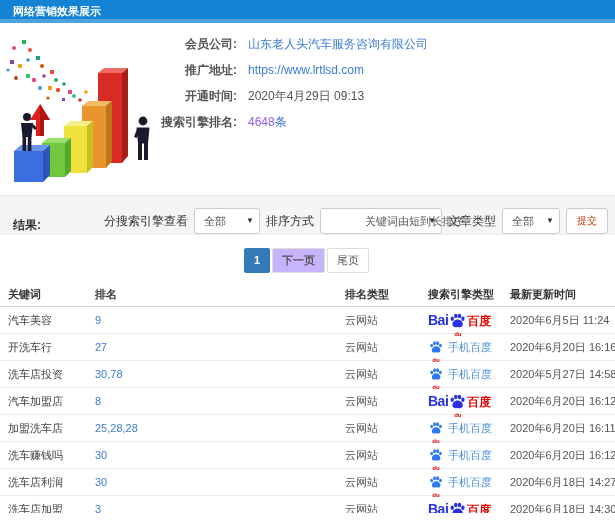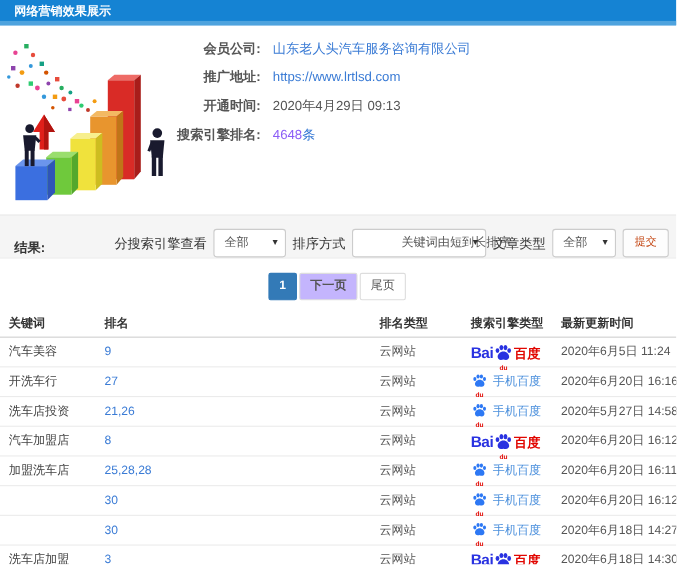--- a/index.html
+++ b/index.html
@@ -231,21 +231,21 @@
                 <ellipse cx="4.6" cy="9.5" rx="2.4" ry="3.1" fill="#2d78f4"></ellipse>
                 <ellipse cx="9.6" cy="5.6" rx="2.5" ry="3.3" fill="#2d78f4"></ellipse>
                 <ellipse cx="14.8" cy="5.6" rx="2.5" ry="3.3" fill="#2d78f4"></ellipse>
                 <ellipse cx="19.6" cy="9.5" rx="2.4" ry="3.1" fill="#2d78f4"></ellipse>
                 <path d="M12.2 10.5c-4.2 0-7.4 3.4-7.4 6.9 0 2.5 1.9 4.1 4.2 4.1 1.2 0 2.1-.5 3.2-.5s2 .5 3.2.5c2.3 0 4.2-1.6 4.2-4.1 0-3.5-3.2-6.9-7.4-6.9z" fill="#2d78f4"></path>
               </svg><i>du</i></span><span class="mb-label">手机百度</span></span>
           <span class="cell c5 time">2020年6月20日 16:16</span>
         </div>
         <div class="trow">
           <span class="cell c1 kw">洗车店投资</span>
-          <span class="cell c2 rank">21,26</span>
+          <span class="cell c2 rank">30,78</span>
           <span class="cell c3">云网站</span>
           <span class="cell c4"><span class="pawwrap"><svg width="14" height="14" viewBox="0 0 24 24" style="vertical-align:-3px">
                 <ellipse cx="4.6" cy="9.5" rx="2.4" ry="3.1" fill="#2d78f4"></ellipse>
                 <ellipse cx="9.6" cy="5.6" rx="2.5" ry="3.3" fill="#2d78f4"></ellipse>
                 <ellipse cx="14.8" cy="5.6" rx="2.5" ry="3.3" fill="#2d78f4"></ellipse>
                 <ellipse cx="19.6" cy="9.5" rx="2.4" ry="3.1" fill="#2d78f4"></ellipse>
                 <path d="M12.2 10.5c-4.2 0-7.4 3.4-7.4 6.9 0 2.5 1.9 4.1 4.2 4.1 1.2 0 2.1-.5 3.2-.5s2 .5 3.2.5c2.3 0 4.2-1.6 4.2-4.1 0-3.5-3.2-6.9-7.4-6.9z" fill="#2d78f4"></path>
               </svg><i>du</i></span><span class="mb-label">手机百度</span></span>
           <span class="cell c5 time">2020年5月27日 14:58</span>
         </div>
@@ -269,32 +269,34 @@
           <span class="cell c4"><span class="pawwrap"><svg width="14" height="14" viewBox="0 0 24 24" style="vertical-align:-3px">
                 <ellipse cx="4.6" cy="9.5" rx="2.4" ry="3.1" fill="#2d78f4"></ellipse>
                 <ellipse cx="9.6" cy="5.6" rx="2.5" ry="3.3" fill="#2d78f4"></ellipse>
                 <ellipse cx="14.8" cy="5.6" rx="2.5" ry="3.3" fill="#2d78f4"></ellipse>
                 <ellipse cx="19.6" cy="9.5" rx="2.4" ry="3.1" fill="#2d78f4"></ellipse>
                 <path d="M12.2 10.5c-4.2 0-7.4 3.4-7.4 6.9 0 2.5 1.9 4.1 4.2 4.1 1.2 0 2.1-.5 3.2-.5s2 .5 3.2.5c2.3 0 4.2-1.6 4.2-4.1 0-3.5-3.2-6.9-7.4-6.9z" fill="#2d78f4"></path>
               </svg><i>du</i></span><span class="mb-label">手机百度</span></span>
           <span class="cell c5 time">2020年6月20日 16:11</span>
         </div>
         <div class="trow">
+          <span class="cell c1 kw">洗车赚钱吗</span>
           <span class="cell c2 rank">30</span>
           <span class="cell c3">云网站</span>
           <span class="cell c4"><span class="pawwrap"><svg width="14" height="14" viewBox="0 0 24 24" style="vertical-align:-3px">
                 <ellipse cx="4.6" cy="9.5" rx="2.4" ry="3.1" fill="#2d78f4"></ellipse>
                 <ellipse cx="9.6" cy="5.6" rx="2.5" ry="3.3" fill="#2d78f4"></ellipse>
                 <ellipse cx="14.8" cy="5.6" rx="2.5" ry="3.3" fill="#2d78f4"></ellipse>
                 <ellipse cx="19.6" cy="9.5" rx="2.4" ry="3.1" fill="#2d78f4"></ellipse>
                 <path d="M12.2 10.5c-4.2 0-7.4 3.4-7.4 6.9 0 2.5 1.9 4.1 4.2 4.1 1.2 0 2.1-.5 3.2-.5s2 .5 3.2.5c2.3 0 4.2-1.6 4.2-4.1 0-3.5-3.2-6.9-7.4-6.9z" fill="#2d78f4"></path>
               </svg><i>du</i></span><span class="mb-label">手机百度</span></span>
           <span class="cell c5 time">2020年6月20日 16:12</span>
         </div>
         <div class="trow">
+          <span class="cell c1 kw">洗车店利润</span>
           <span class="cell c2 rank">30</span>
           <span class="cell c3">云网站</span>
           <span class="cell c4"><span class="pawwrap"><svg width="14" height="14" viewBox="0 0 24 24" style="vertical-align:-3px">
                 <ellipse cx="4.6" cy="9.5" rx="2.4" ry="3.1" fill="#2d78f4"></ellipse>
                 <ellipse cx="9.6" cy="5.6" rx="2.5" ry="3.3" fill="#2d78f4"></ellipse>
                 <ellipse cx="14.8" cy="5.6" rx="2.5" ry="3.3" fill="#2d78f4"></ellipse>
                 <ellipse cx="19.6" cy="9.5" rx="2.4" ry="3.1" fill="#2d78f4"></ellipse>
                 <path d="M12.2 10.5c-4.2 0-7.4 3.4-7.4 6.9 0 2.5 1.9 4.1 4.2 4.1 1.2 0 2.1-.5 3.2-.5s2 .5 3.2.5c2.3 0 4.2-1.6 4.2-4.1 0-3.5-3.2-6.9-7.4-6.9z" fill="#2d78f4"></path>
               </svg><i>du</i></span><span class="mb-label">手机百度</span></span>
           <span class="cell c5 time">2020年6月18日 14:27</span>

